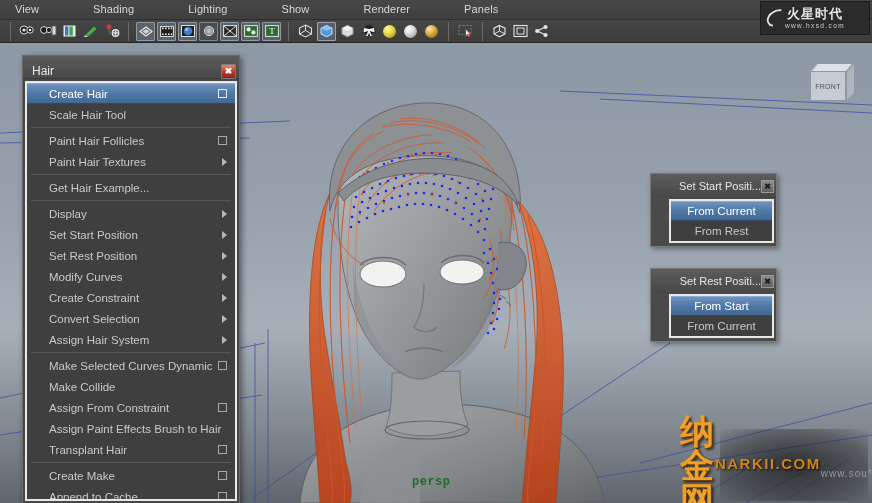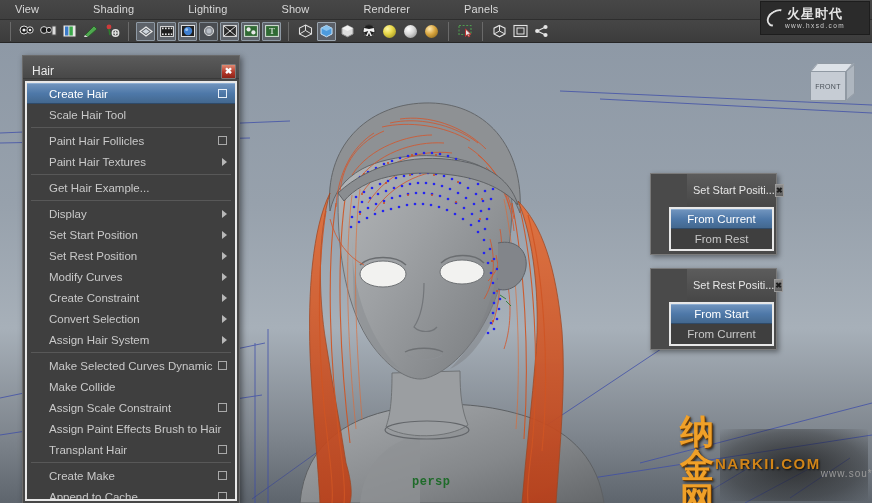--- a/index.html
+++ b/index.html
@@ -195,25 +195,24 @@
 
   
   .popwin {
     position:absolute;
     background:#4a4a4a;
     border:1px solid #7a7a7a;
     z-index:45;
     box-shadow: 2px 2px 5px rgba(0,0,0,.4);
   }
   .popwin-title {
-    height:32px;
+    height:24px;
     background: linear-gradient(180deg,#5c5c5c 0%, #474747 100%);
-    display:flex; align-items:center; justify-content:flex-start;
+    display:flex; align-items:center; justify-content:flex-end;
     padding:0 2px 0 6px;
-    margin-left:36px;
   }
   .popwin-title .t { color:#e5e5e5; font-size:11px; white-space:nowrap; }
   .popclose {
     width:13px;height:13px;
     background: linear-gradient(180deg,#8d8d8d 0%,#5e5e5e 100%);
     border:1px solid #9a9a9a;
     color:#1c1c1c; font-size:8px; font-weight:bold;
     display:flex;align-items:center;justify-content:center;
   }
   .popwin-body {
@@ -784,21 +783,21 @@
         </div>
         <div class="mdiv"></div>
         <div class="mrow">
           <span class="lbl">Make Selected Curves Dynamic</span>
           <span class="mopt"></span>
         </div>
         <div class="mrow">
           <span class="lbl">Make Collide</span>
         </div>
         <div class="mrow">
-          <span class="lbl">Assign Scale Constraint</span>
+          <span class="lbl">Assign From Constraint</span>
           <span class="mopt"></span>
         </div>
         <div class="mrow">
           <span class="lbl">Assign Paint Effects Brush to Hair</span>
         </div>
         <div class="mrow">
           <span class="lbl">Transplant Hair</span>
           <span class="mopt"></span>
         </div>
         <div class="mdiv"></div>

